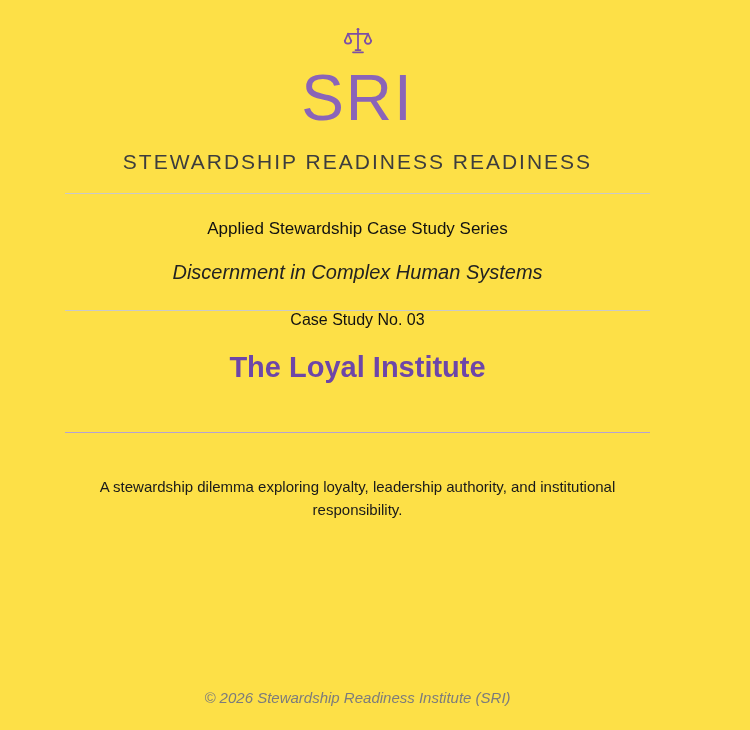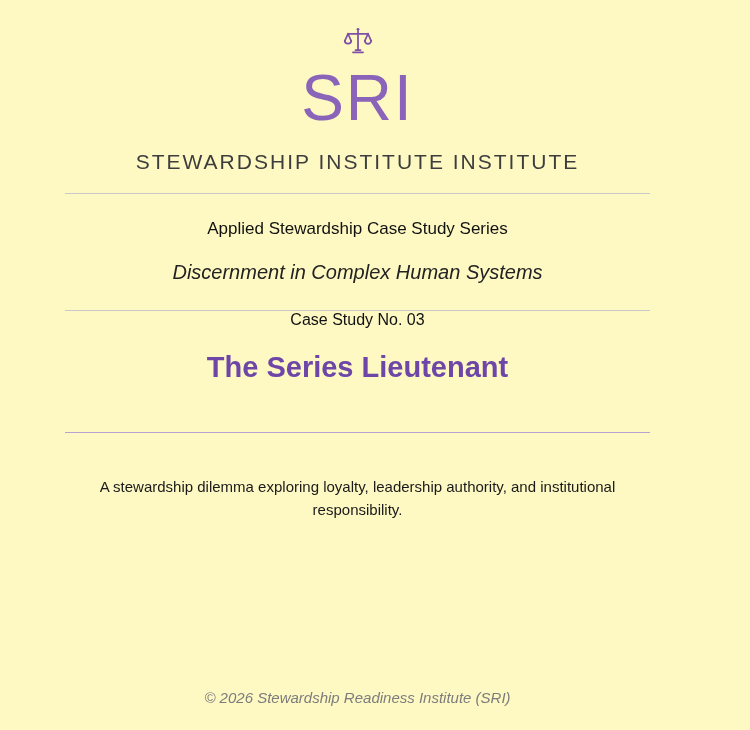--- a/index.html
+++ b/index.html
@@ -13,21 +13,21 @@
     width: 750px;
     height: 730px;
     margin: 0 auto;
     box-sizing: border-box;
     padding: 26px 100px 16px 65px;
     display: flex;
     flex-direction: column;
     align-items: center;
     text-align: center;
     overflow: hidden;
-    background: #fef9c3;
+    background: #fde047;
   }
   .logo-icon {
     width: 30px;
     height: 30px;
     display: block;
     margin: 0 auto;
   }
   .brand-abbr {
     font-size: 64px;
     line-height: 1.0;
@@ -115,33 +115,33 @@
       <line x1="4" y1="6.2" x2="20" y2="6.2"></line>
       <path d="M4 6.2 L1.6 11.6 M4 6.2 L6.4 11.6"></path>
       <path d="M1.4 11.6 a2.6 2.6 0 0 0 5.2 0"></path>
       <path d="M20 6.2 L17.6 11.6 M20 6.2 L22.4 11.6"></path>
       <path d="M17.4 11.6 a2.6 2.6 0 0 0 5.2 0"></path>
     </svg>
   </span>
 
   <div class="brand-abbr">SRI</div>
 
-  <div class="brand-name">STEWARDSHIP INSTITUTE INSTITUTE</div>
+  <div class="brand-name">STEWARDSHIP READINESS READINESS</div>
 
   <hr class="divider divider-1">
 
   <div class="series-title">Applied Stewardship Case Study Series</div>
 
   <div class="series-subtitle">Discernment in Complex Human Systems</div>
 
   <hr class="divider divider-2">
 
   <div class="case-number">Case Study No. 03</div>
 
-  <div class="case-title">The Series Lieutenant</div>
+  <div class="case-title">The Loyal Institute</div>
 
 
 
   <hr class="divider divider-3">
 
   <div class="summary">A stewardship dilemma exploring loyalty, leadership authority, and institutional responsibility.</div>
 
   <div class="footer">© 2026 Stewardship Readiness Institute (SRI)</div>
 
 </div>

